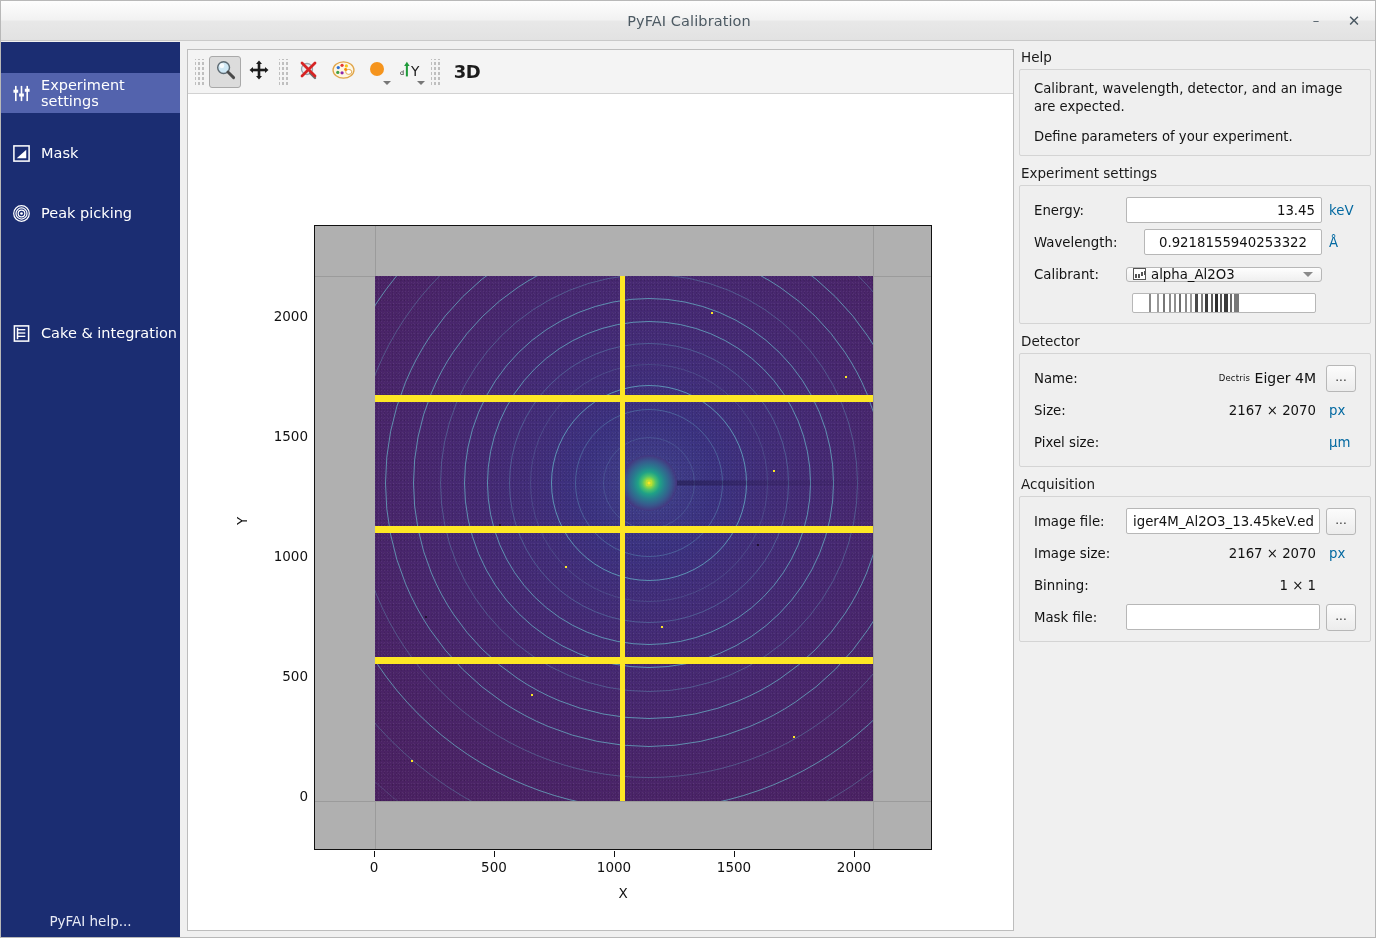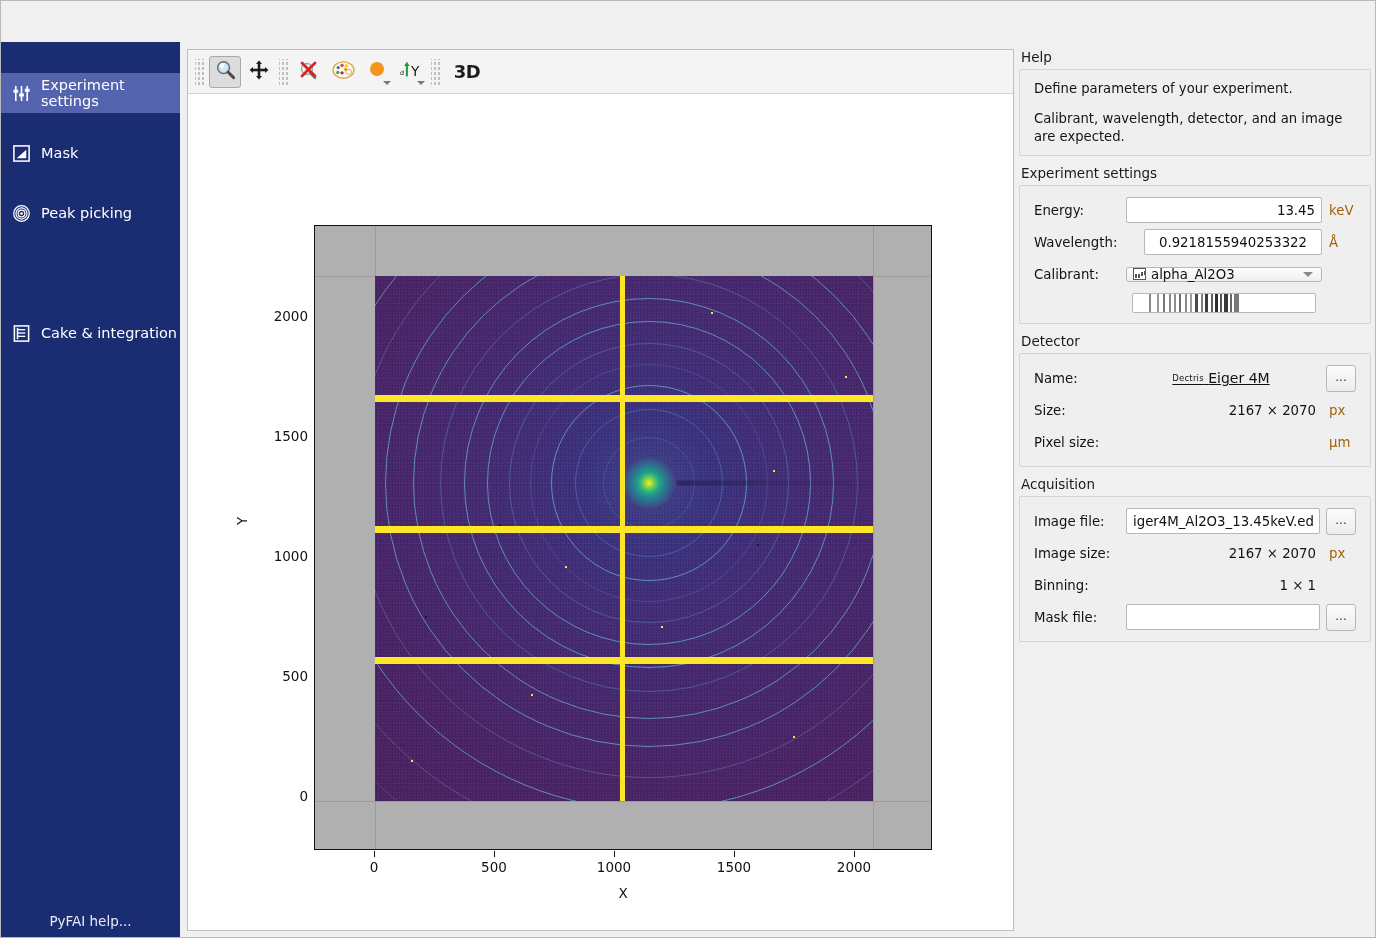--- a/index.html
+++ b/index.html
@@ -329,21 +329,21 @@
     flex: 1;
     text-align: right;
     font-size: 13.3px;
     color: #121212;
     padding-right: 6px;
   }
   .unit {
     width: 34px;
     min-width: 34px;
     font-size: 13.3px;
-    color: #a16207;
+    color: #0369a1;
     padding-left: 7px;
   }
   .unit.right { text-align: left; }
   input.field {
     flex: 1;
     height: 26px;
     border: 1px solid #b7b7b7;
     border-radius: 2px;
     background: #ffffff;
     font-family: "DejaVu Sans", sans-serif;
@@ -402,25 +402,24 @@
     position: relative;
     overflow: hidden;
   }
   #calib-bars i {
     position: absolute;
     top: 0; bottom: 0;
     display: block;
   }
   .det-name-wrap {
     flex: 1;
-    text-align: center;
+    text-align: right;
     font-size: 14px;
     color: #111;
     padding-right: 4px;
-    text-decoration: underline;
   }
   .det-vendor {
     font-size: 8.5px;
     color: #111;
     vertical-align: 2px;
     letter-spacing: .2px;
   }
   #next-btn {
     position: absolute;
     left: 2px; bottom: 6px;
@@ -448,20 +447,25 @@
     width: 2px; height: 4px;
     background: #555;
     box-shadow: 3px 0 0 #555, 6px -2px 0 #555, 9px -3px 0 0 #555;
   }
 </style>
 </head>
 <body>
 
 <div id="window">
 
+  <div id="titlebar">
+    <div id="title-text">PyFAI Calibration</div>
+    <div class="winbtn" id="btn-min">–</div>
+    <div class="winbtn" id="btn-close">✕</div>
+  </div>
 
   <div id="sidebar">
 
     <div class="side-item active" style="top:31px;">
       <span class="side-ico">
         <svg width="19" height="19" viewBox="0 0 20 20">
           <g stroke="#ffffff" stroke-width="1.7" fill="none">
             <line x1="4" y1="2" x2="4" y2="18"></line>
             <line x1="10" y1="2" x2="10" y2="18"></line>
             <line x1="16" y1="2" x2="16" y2="18"></line>
@@ -688,22 +692,22 @@
         </div>
       </div>
     </div>
   </div>
 
   <div id="right-panel">
 
     <div class="sec">
       <div class="grp-title">Help</div>
       <div class="grp-box" id="help-box">
+        <p>Calibrant, wavelength, detector, and an image are expected.</p>
         <p>Define parameters of your experiment.</p>
-        <p>Calibrant, wavelength, detector, and an image are expected.</p>
       </div>
     </div>
 
     <div class="sec">
       <div class="grp-title">Experiment settings</div>
       <div class="grp-box">
 
         <div class="row">
           <span class="row-label">Energy:</span>
           <input class="field" type="text" value="13.45" style="">

